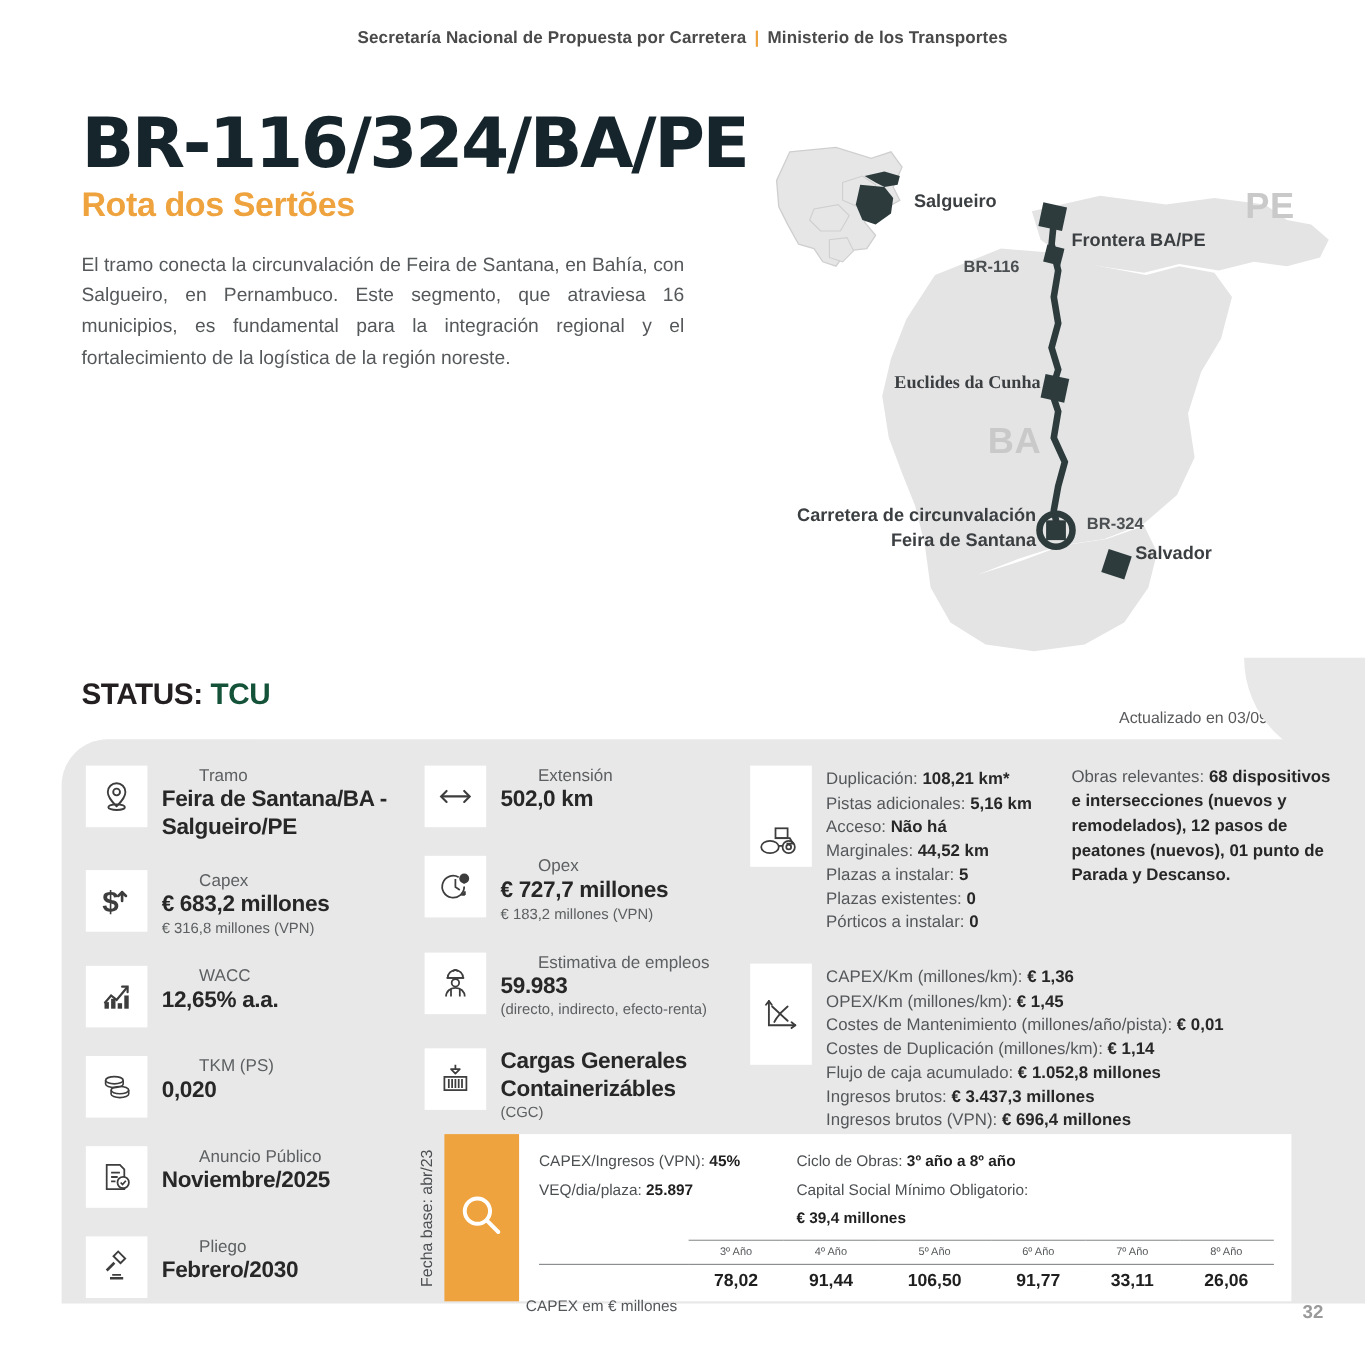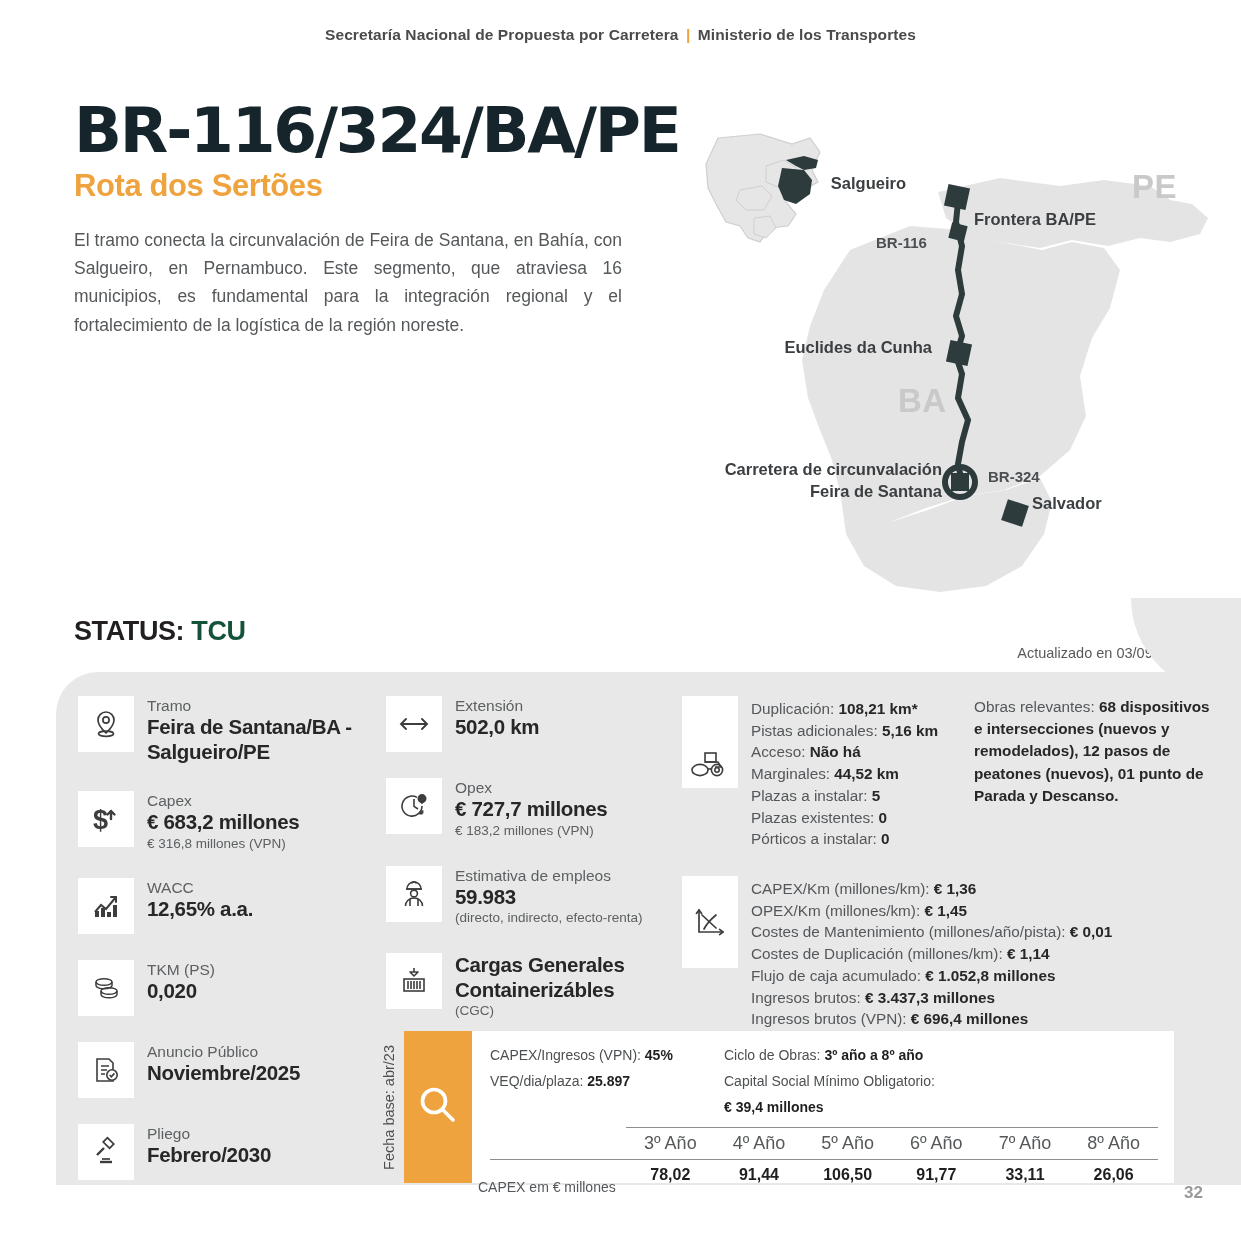--- a/index.html
+++ b/index.html
@@ -86,21 +86,21 @@
   }
 
   .ico{
     background:#ffffff;
     width:56px;height:56px;min-width:56px;
     display:flex;align-items:center;justify-content:center;
   }
   .ico svg{display:block;}
 
   .item{display:flex;gap:13px;align-items:flex-start;}
-  .lbl{font-size:15.5px;color:#5d6062;line-height:1.25;}
+  .lbl{font-size:15.5px;color:#5d6062;line-height:1.25;margin-left:34px;}
   .big{font-size:20.5px;font-weight:800;color:#272727;line-height:1.2;letter-spacing:-.3px;}
   .sml{font-size:13.5px;color:#5d6062;line-height:1.3;}
 
   
   .colA{position:absolute;left:22px;top:24px;width:300px;}
   .colB{position:absolute;left:330px;top:24px;width:290px;}
   .colC{position:absolute;left:626px;top:24px;width:290px;}
   .colD{position:absolute;left:918px;top:24px;width:240px;}
 
   .rowgap{margin-bottom:26px;}
@@ -131,21 +131,21 @@
   }
   .kpirow{display:flex;gap:16px;}
   .kpicol{font-size:14px;color:#4d5052;line-height:1.85;}
   .kpicol b{color:#1f1f1f;font-weight:800;}
   .kpi1{width:218px;}
   .kpi2{width:252px;}
   .kpi3{flex:1;}
 
   table.years{border-collapse:collapse;width:100%;margin-top:6px;}
   table.years th{
-    font-size:18px;font-weight:400;color:#55585a;
+    font-size:10px;font-weight:400;color:#55585a;
     padding:5px 4px;text-align:center;
     border-top:1.6px solid #8c8f91;
     border-bottom:1.6px solid #8c8f91;
   }
   table.years td{
     font-size:16px;font-weight:800;color:#1f1f1f;
     padding:6px 4px;text-align:center;
   }
   table.years th:first-child,table.years td:first-child{width:128px;border-top-color:transparent;}
   .capexnote{
@@ -204,21 +204,21 @@
       <rect x="250" y="94" width="16" height="16" fill="#2d3b3d" transform="rotate(14 258 102)"></rect>
       <rect x="248" y="212" width="22" height="22" fill="#2d3b3d" transform="rotate(12 259 223)"></rect>
       <circle cx="260" cy="352" r="15" fill="none" stroke="#2d3b3d" stroke-width="6"></circle>
       <rect x="251" y="343" width="18" height="18" fill="#2d3b3d"></rect>
       <rect x="304" y="372" width="22" height="22" fill="#2d3b3d" transform="rotate(18 315 383)"></rect>
     </svg>
 
     <div class="maplabel" style="left:206px;top:44px;transform:translateX(-100%);">Salgueiro</div>
     <div class="maplabel" style="left:274px;top:80px;">Frontera BA/PE</div>
     <div class="maplabel rd" style="left:176px;top:104px;">BR-116</div>
-    <div class="maplabel" style="left:232px;top:208px;transform:translateX(-100%);">Euclides da Cunha</div>
+    <div class="maplabel" style="left:246px;top:208px;transform:translateX(-100%);font-family:Liberation Serif, serif;">Euclides da Cunha</div>
     <div class="maplabel" style="left:242px;top:330px;transform:translateX(-100%);">Carretera de circunvalación</div>
     <div class="maplabel" style="left:242px;top:352px;transform:translateX(-100%);">Feira de Santana</div>
     <div class="maplabel rd" style="left:288px;top:338px;">BR-324</div>
     <div class="maplabel" style="left:332px;top:364px;">Salvador</div>
 
     <div class="statelabel" style="left:432px;top:38px;">PE</div>
     <div class="statelabel" style="left:198px;top:252px;">BA</div>
   </div>
 
   <div class="statusline">

